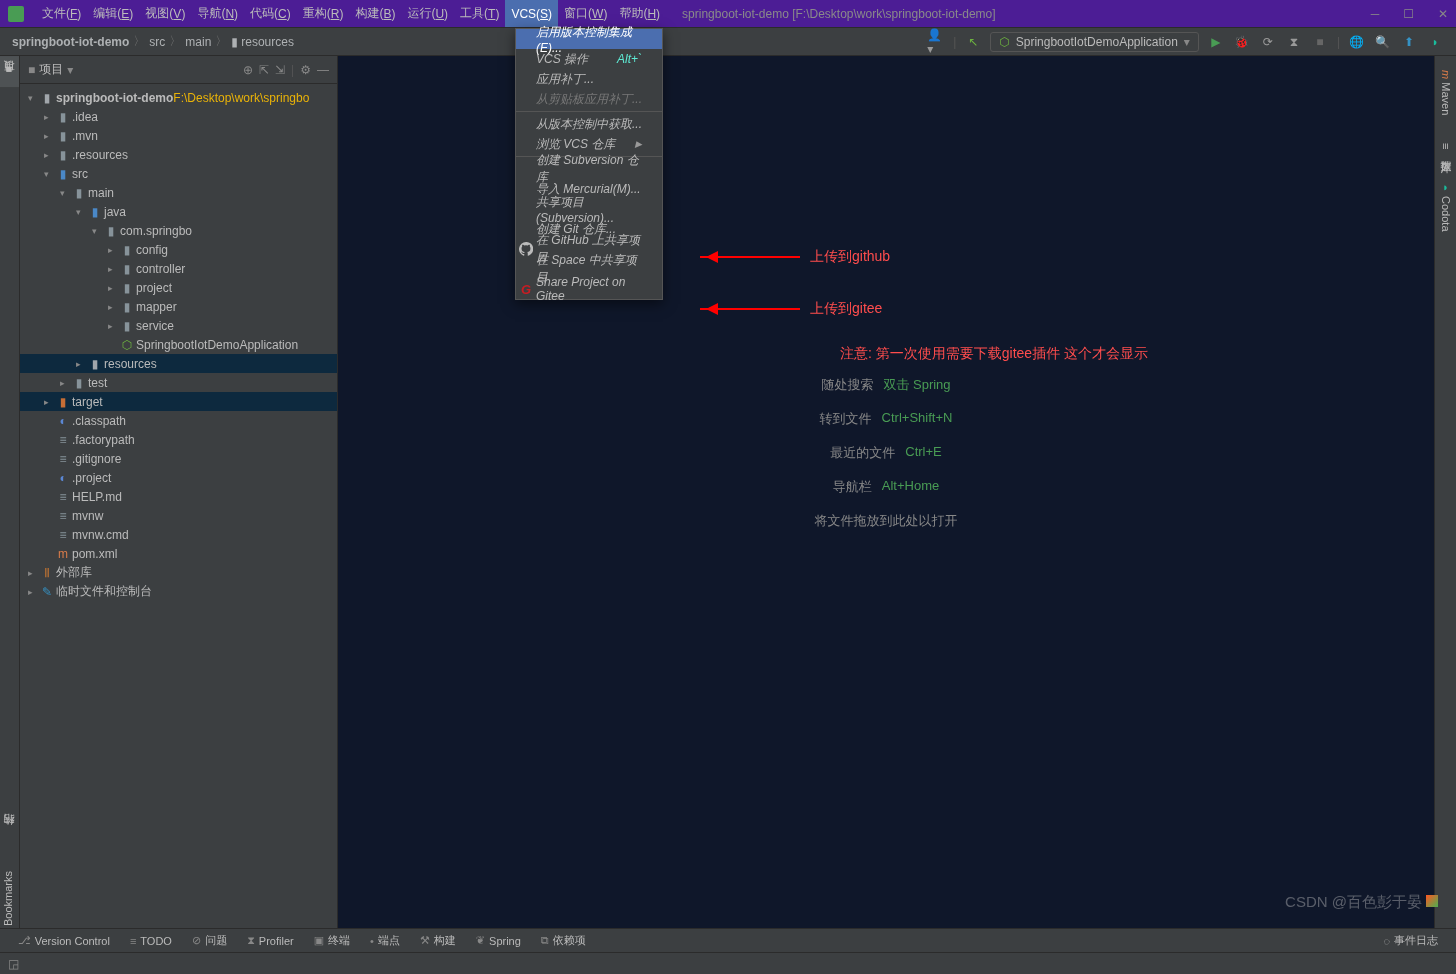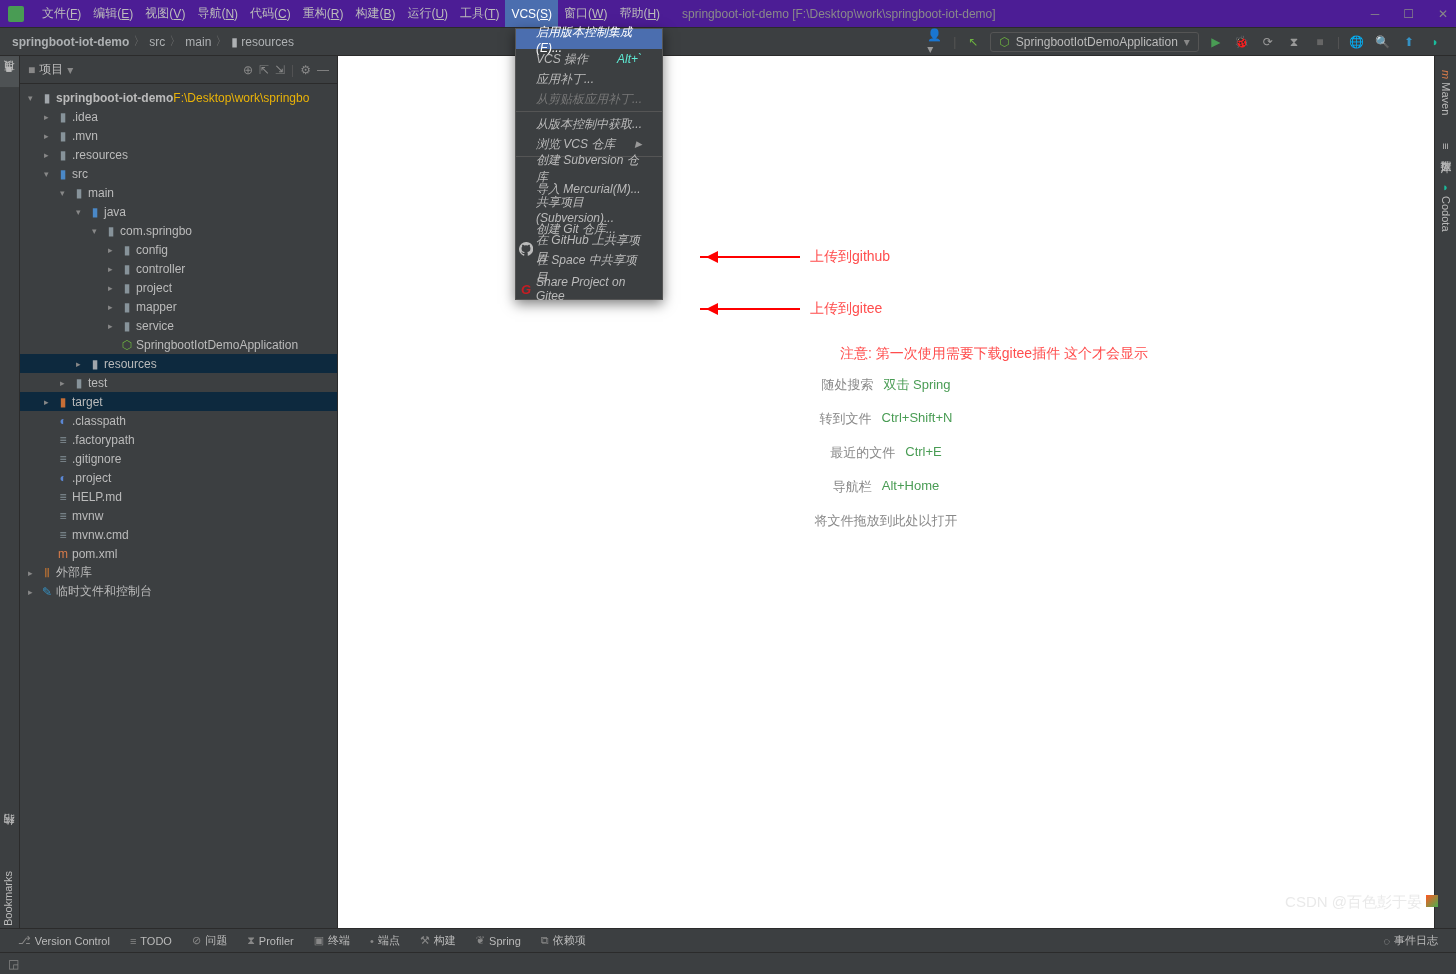--- a/index.html
+++ b/index.html
@@ -27,21 +27,21 @@
 .sidebar-title { color: #bbb; display: flex; align-items: center; gap: 4px; }
 .sidebar-tools { margin-left: auto; display: flex; gap: 6px; color: #888; }
 .sidebar-tools span { cursor: pointer; }
 .tree { padding: 4px 0; overflow-y: auto; }
 .tree-row { display: flex; align-items: center; height: 19px; padding: 0 4px; white-space: nowrap; cursor: pointer; }
 .tree-row.selected { background: #0d293e; }
 .tree-arrow { width: 10px; color: #888; font-size: 9px; }
 .tree-icon { width: 18px; display: flex; align-items: center; justify-content: center; }
 .tree-label { color: #bbb; }
 .tree-path { color: #eab308; }
-.editor-empty { flex: 1; background: #ffffff; display: flex; flex-direction: column; align-items: center; padding-top: 320px; }
+.editor-empty { flex: 1; background: #0f172a; display: flex; flex-direction: column; align-items: center; padding-top: 320px; }
 .empty-row { display: flex; gap: 10px; margin-bottom: 16px; color: #888; font-size: 13px; }
 .empty-row .shortcut { color: #499c54; }
 .right-gutter { width: 22px; background: #3c3f41; border-left: 1px solid #2b2b2b; display: flex; flex-direction: column; align-items: center; }
 .statusbar { height: 24px; background: #3c3f41; border-top: 1px solid #2b2b2b; display: flex; align-items: center; padding: 0 8px; }
 .sb-item { display: flex; align-items: center; gap: 4px; padding: 0 10px; color: #bbb; cursor: pointer; font-size: 11px; }
 .sb-right { margin-left: auto; display: flex; }
 .dropdown-menu { position: absolute; top: 28px; left: 515px; background: #3c3f41; border: 1px solid #555; box-shadow: 0 4px 12px rgba(0,0,0,0.5); width: 148px; z-index: 1000; font-style: italic; }
 .menu-row { height: 20px; display: flex; align-items: center; padding: 0 20px 0 20px; color: #bbb; cursor: pointer; position: relative; font-size: 12px; }
 .menu-row.highlighted { background: #4b6eaf; color: #fff; }
 .menu-row.disabled { color: #777; }

